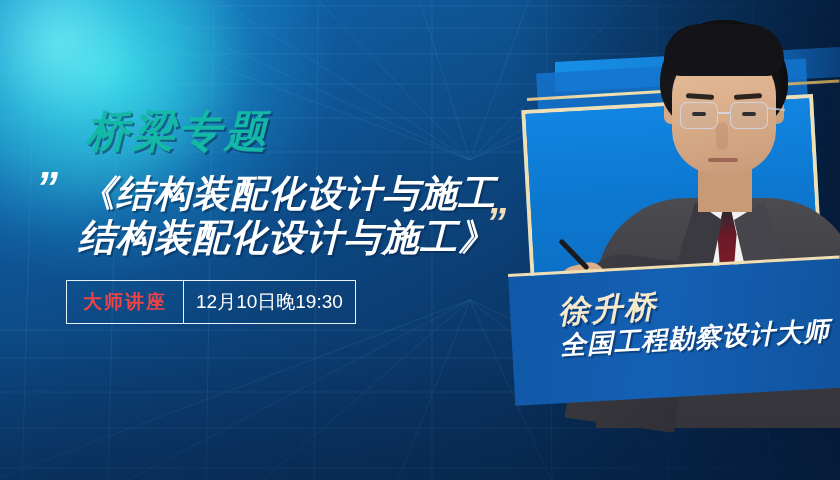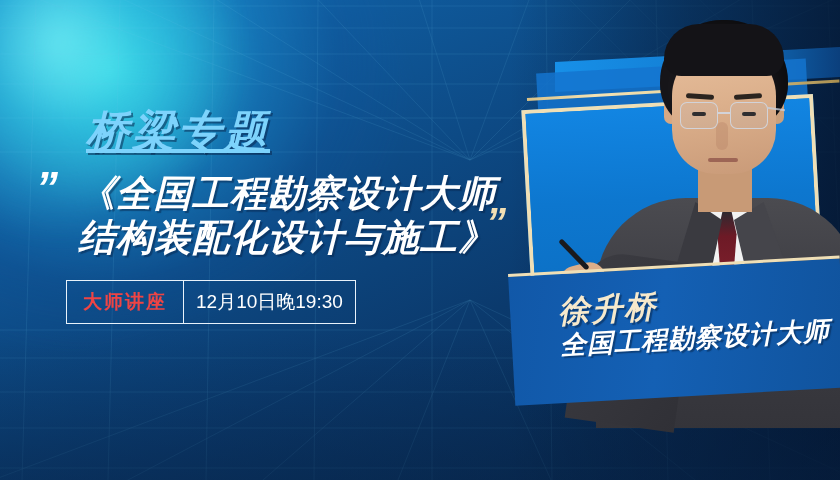--- a/index.html
+++ b/index.html
@@ -47,24 +47,23 @@
   .vig-b{
     position:absolute;left:0;bottom:0;width:840px;height:150px;
     background:linear-gradient(180deg, rgba(5,26,55,0) 0%, rgba(6,32,66,.45) 100%);
   }
 
   
   .kicker{
     position:absolute;left:86px;top:103px;
     font-size:43px;font-weight:bold;font-style:italic;
     letter-spacing:3px;
-    color:#7dd3fc;
+    color:#14b8a6;
     text-shadow:2px 2px 0 rgba(10,40,80,.55);
     white-space:nowrap;
-    text-decoration:underline;
   }
   .quote-open{
     position:absolute;left:36px;top:166px;
     font-size:44px;font-weight:bold;font-style:italic;
     color:#ffffff;line-height:1;letter-spacing:-4px;
   }
   .quote-close{
     position:absolute;left:486px;top:202px;
     font-size:40px;font-weight:bold;font-style:italic;
     color:#f2dfb4;line-height:1;letter-spacing:-4px;
@@ -355,21 +354,21 @@
     <div class="nametext">
       <div class="nm-name">徐升桥</div>
       <div class="nm-title">全国工程勘察设计大师</div>
     </div>
   </div>
 
   <div class="kicker">桥梁专题</div>
   <div class="quote-open">”</div>
 
   <div class="title-lines">
-    <div class="tline">《全国工程勘察设计大师</div>
+    <div class="tline">《结构装配化设计与施工</div>
     <div class="tline">结构装配化设计与施工》</div>
   </div>
 
   <div class="quote-close">”</div>
 
   <div class="infobox">
     <div class="cell left">大师讲座</div>
     <div class="cell right">12月10日晚19:30</div>
   </div>
 

